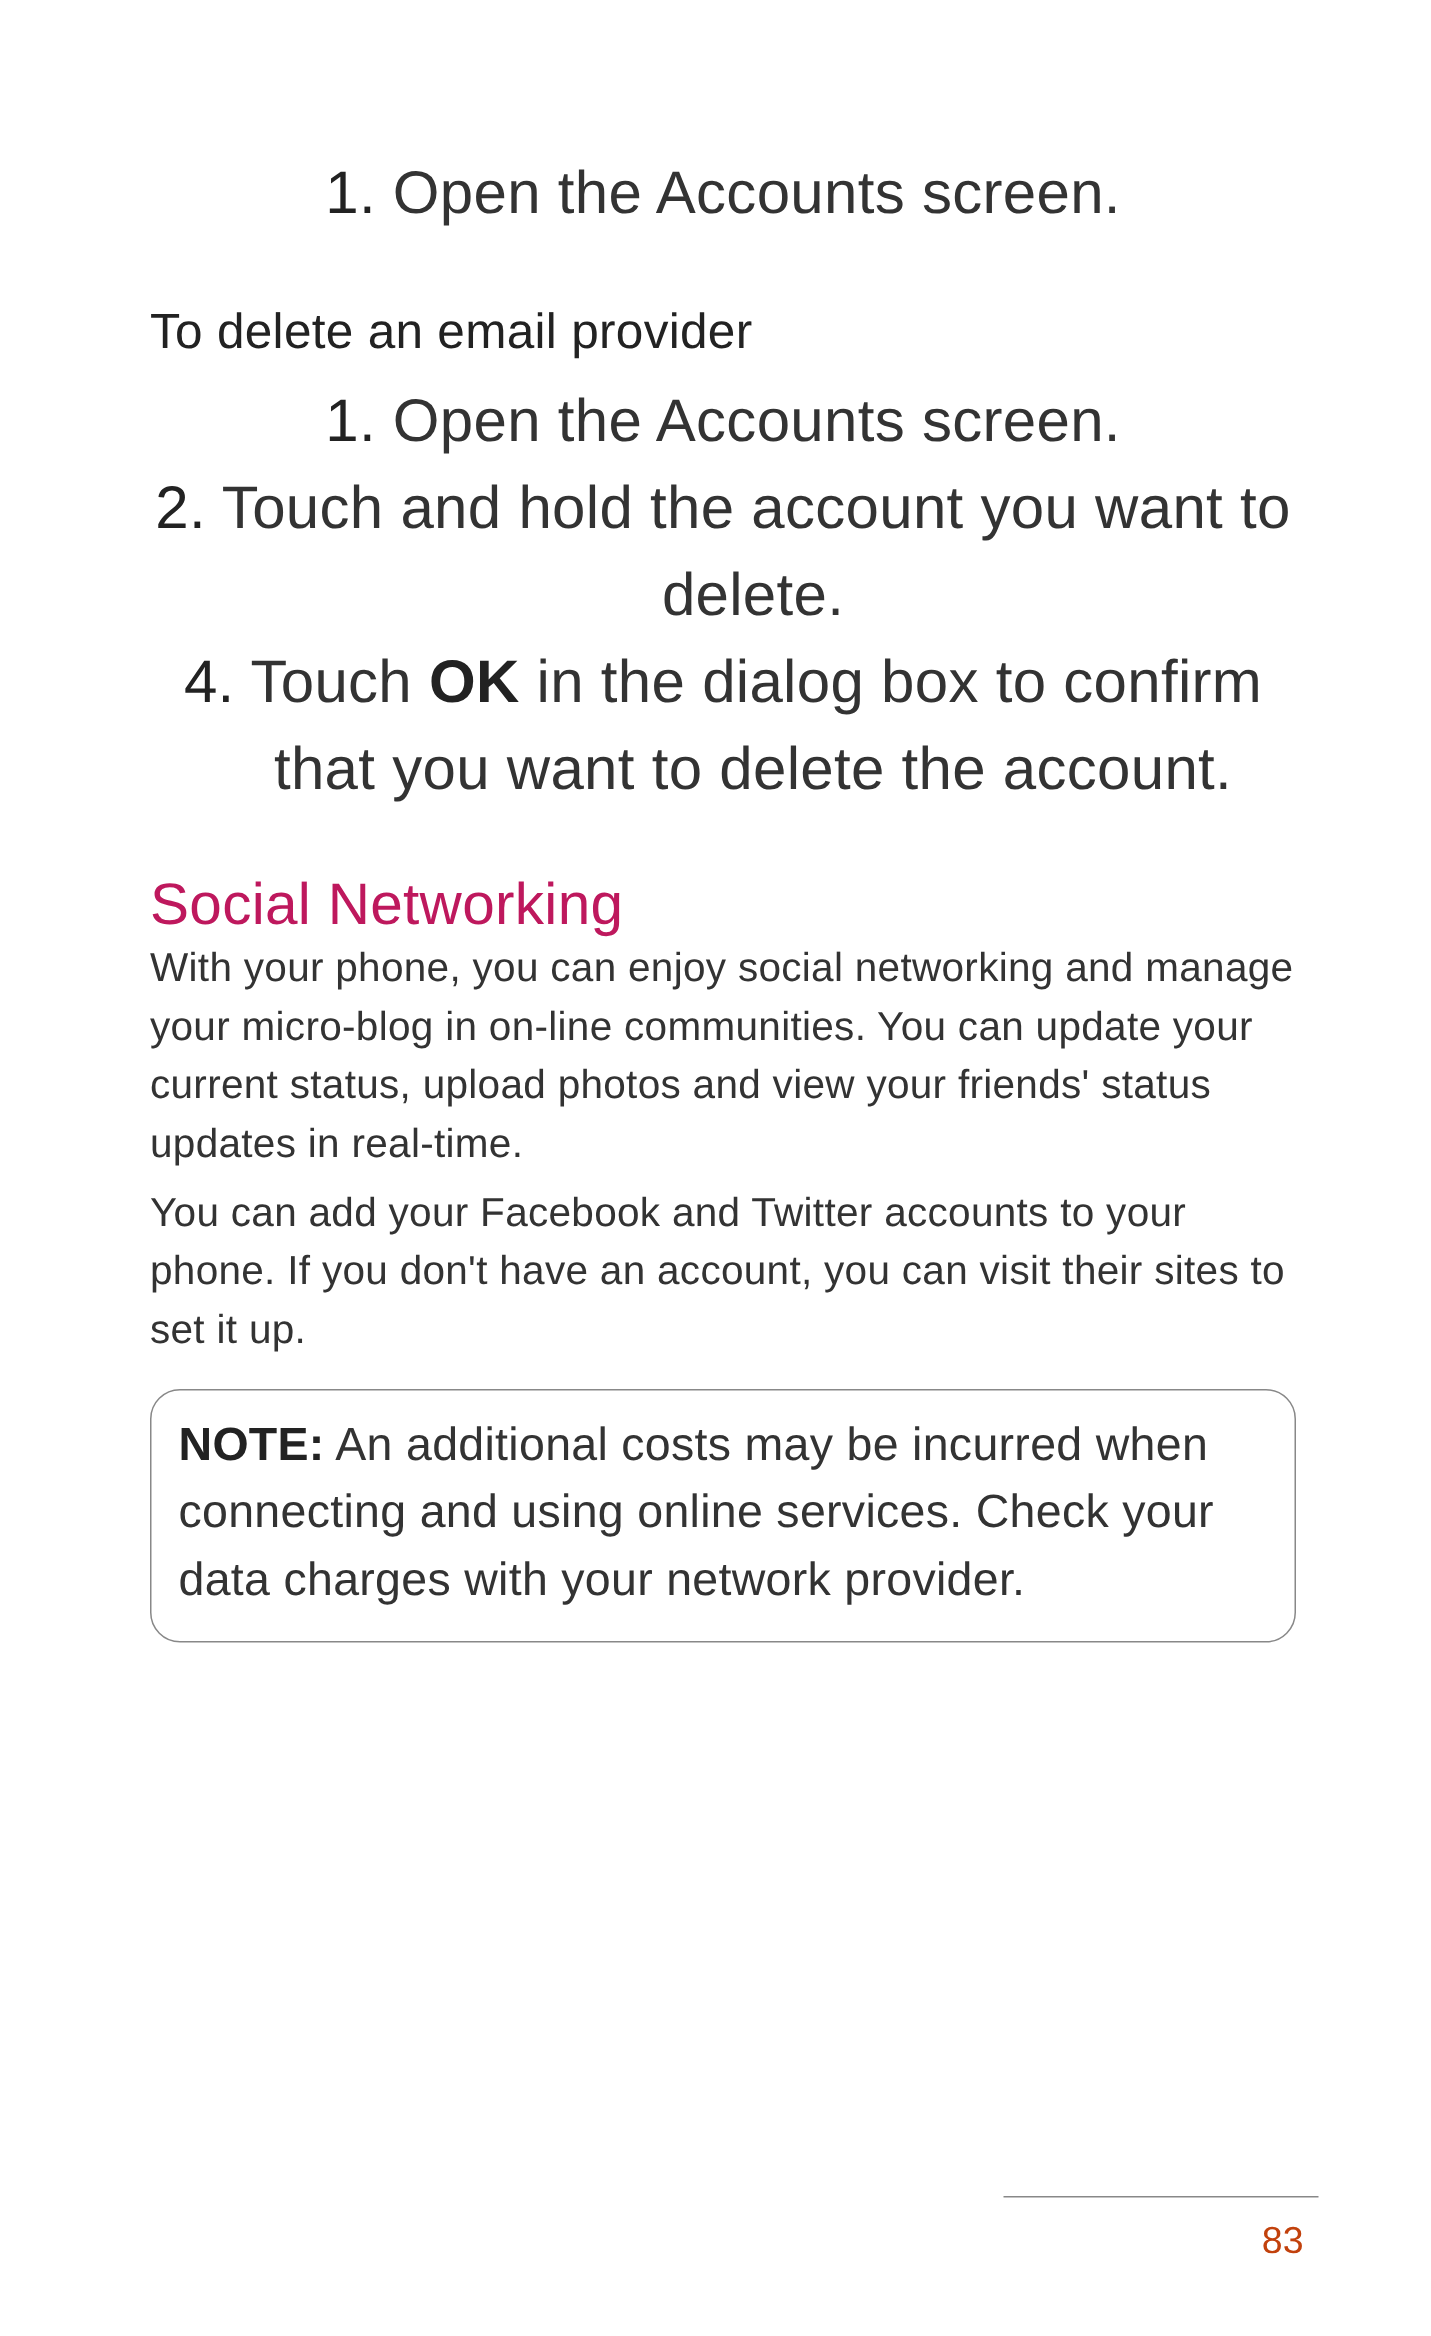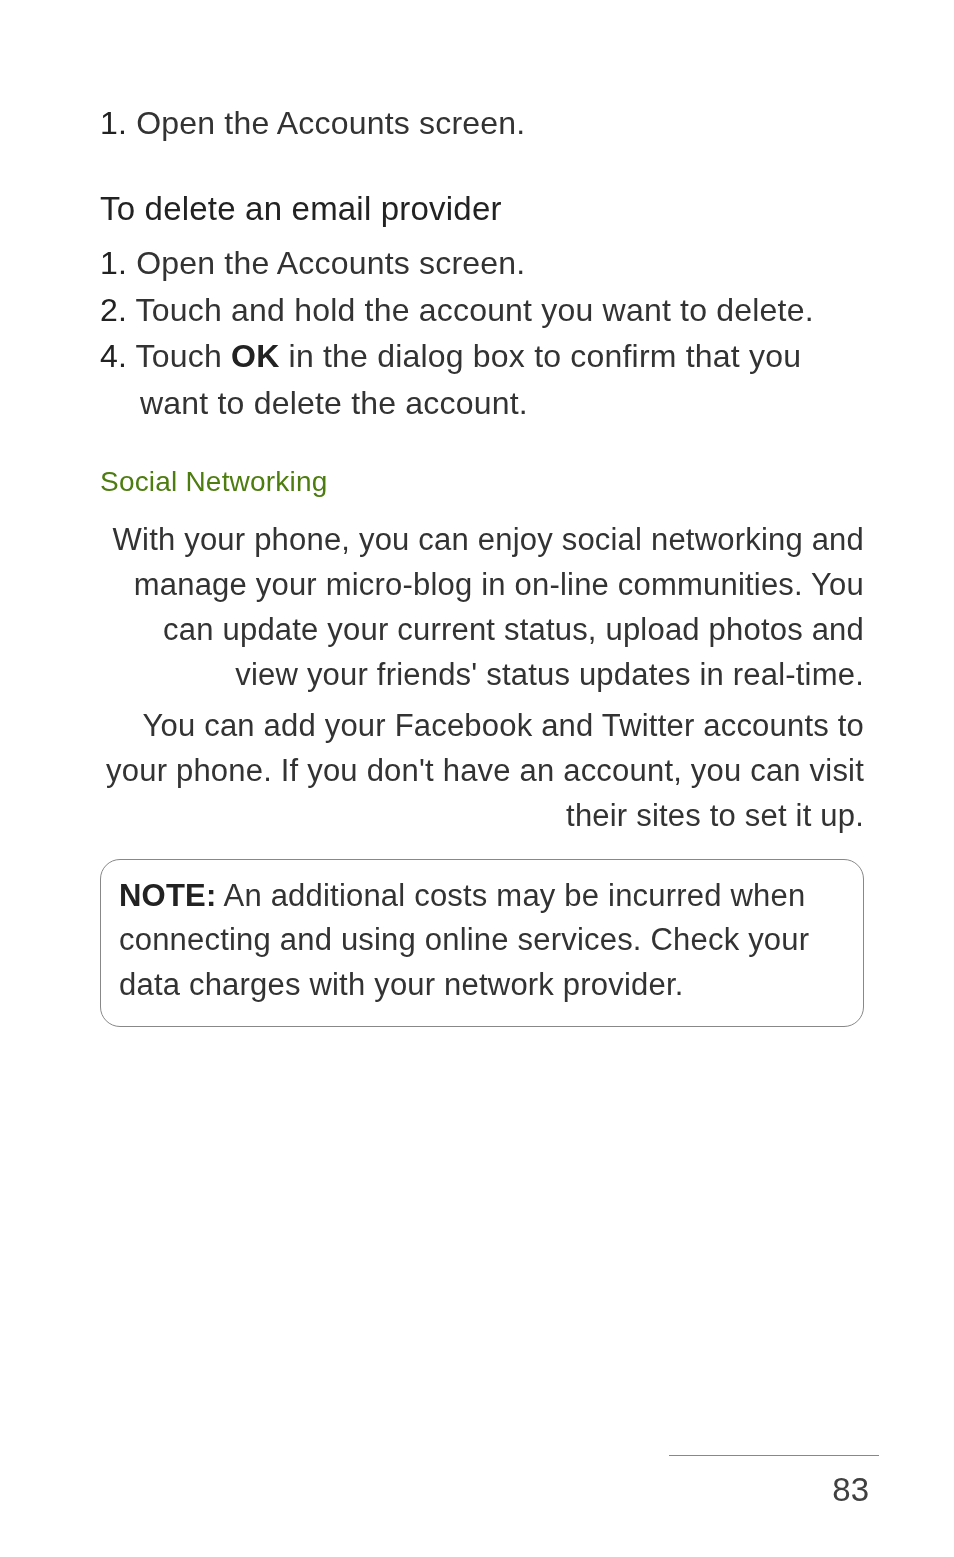--- a/index.html
+++ b/index.html
@@ -23,77 +23,76 @@
       font-weight: normal;
       color: #222;
       margin-bottom: 12px;
       letter-spacing: 0.2px;
     }
     .list {
       list-style: none;
       margin-bottom: 30px;
     }
     .list-item {
-      font-size: 32px;
+      font-size: 40px;
       font-weight: 300;
       color: #333;
       line-height: 1.45;
       padding-left: 40px;
       text-indent: -40px;
       letter-spacing: 0.2px;
+      text-align: center;
     }
     .list-item .num {
       font-weight: normal;
       color: #222;
     }
     .list-item .bold {
       font-weight: bold;
       color: #222;
     }
     .section-spacer {
       height: 14px;
     }
     .h2 {
-      font-size: 28px;
+      font-size: 39px;
       font-weight: normal;
-      color: #4d7c0f;
+      color: #be185d;
       margin-top: 40px;
-      margin-bottom: 20px;
       letter-spacing: 0.2px;
     }
     .para {
-      font-size: 31px;
+      font-size: 27px;
       font-weight: 300;
       color: #333;
       line-height: 1.45;
       letter-spacing: 0.2px;
       margin-bottom: 6px;
-      text-align: right;
     }
     .note-box {
       border: 1.5px solid #888;
       border-radius: 20px;
       padding: 14px 30px 18px 18px;
       margin-top: 20px;
       font-size: 31px;
       font-weight: 300;
       line-height: 1.45;
       letter-spacing: 0.2px;
     }
     .note-box .note-label {
       font-weight: bold;
       color: #222;
     }
     .page-footer {
       position: absolute;
       bottom: 48px;
       right: 85px;
-      font-size: 33px;
+      font-size: 25px;
       font-weight: 300;
-      color: #404040;
+      color: #c2410c;
     }
     .page-footer::before {
       content: "";
       position: absolute;
       top: -16px;
       right: -10px;
       width: 210px;
       border-top: 1.5px solid #888;
     }
   </style>

